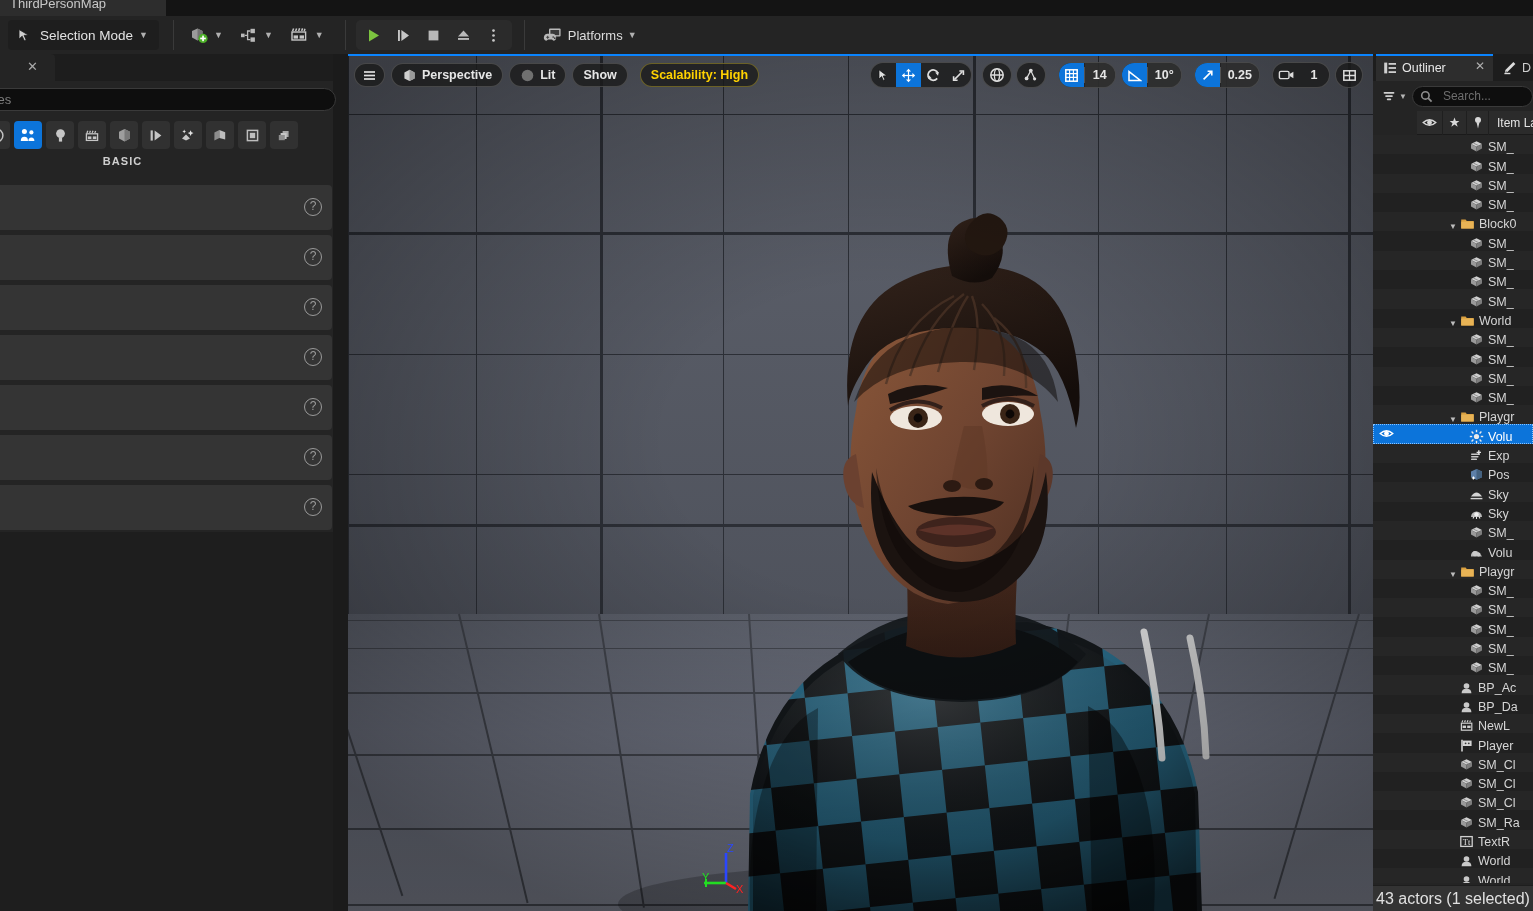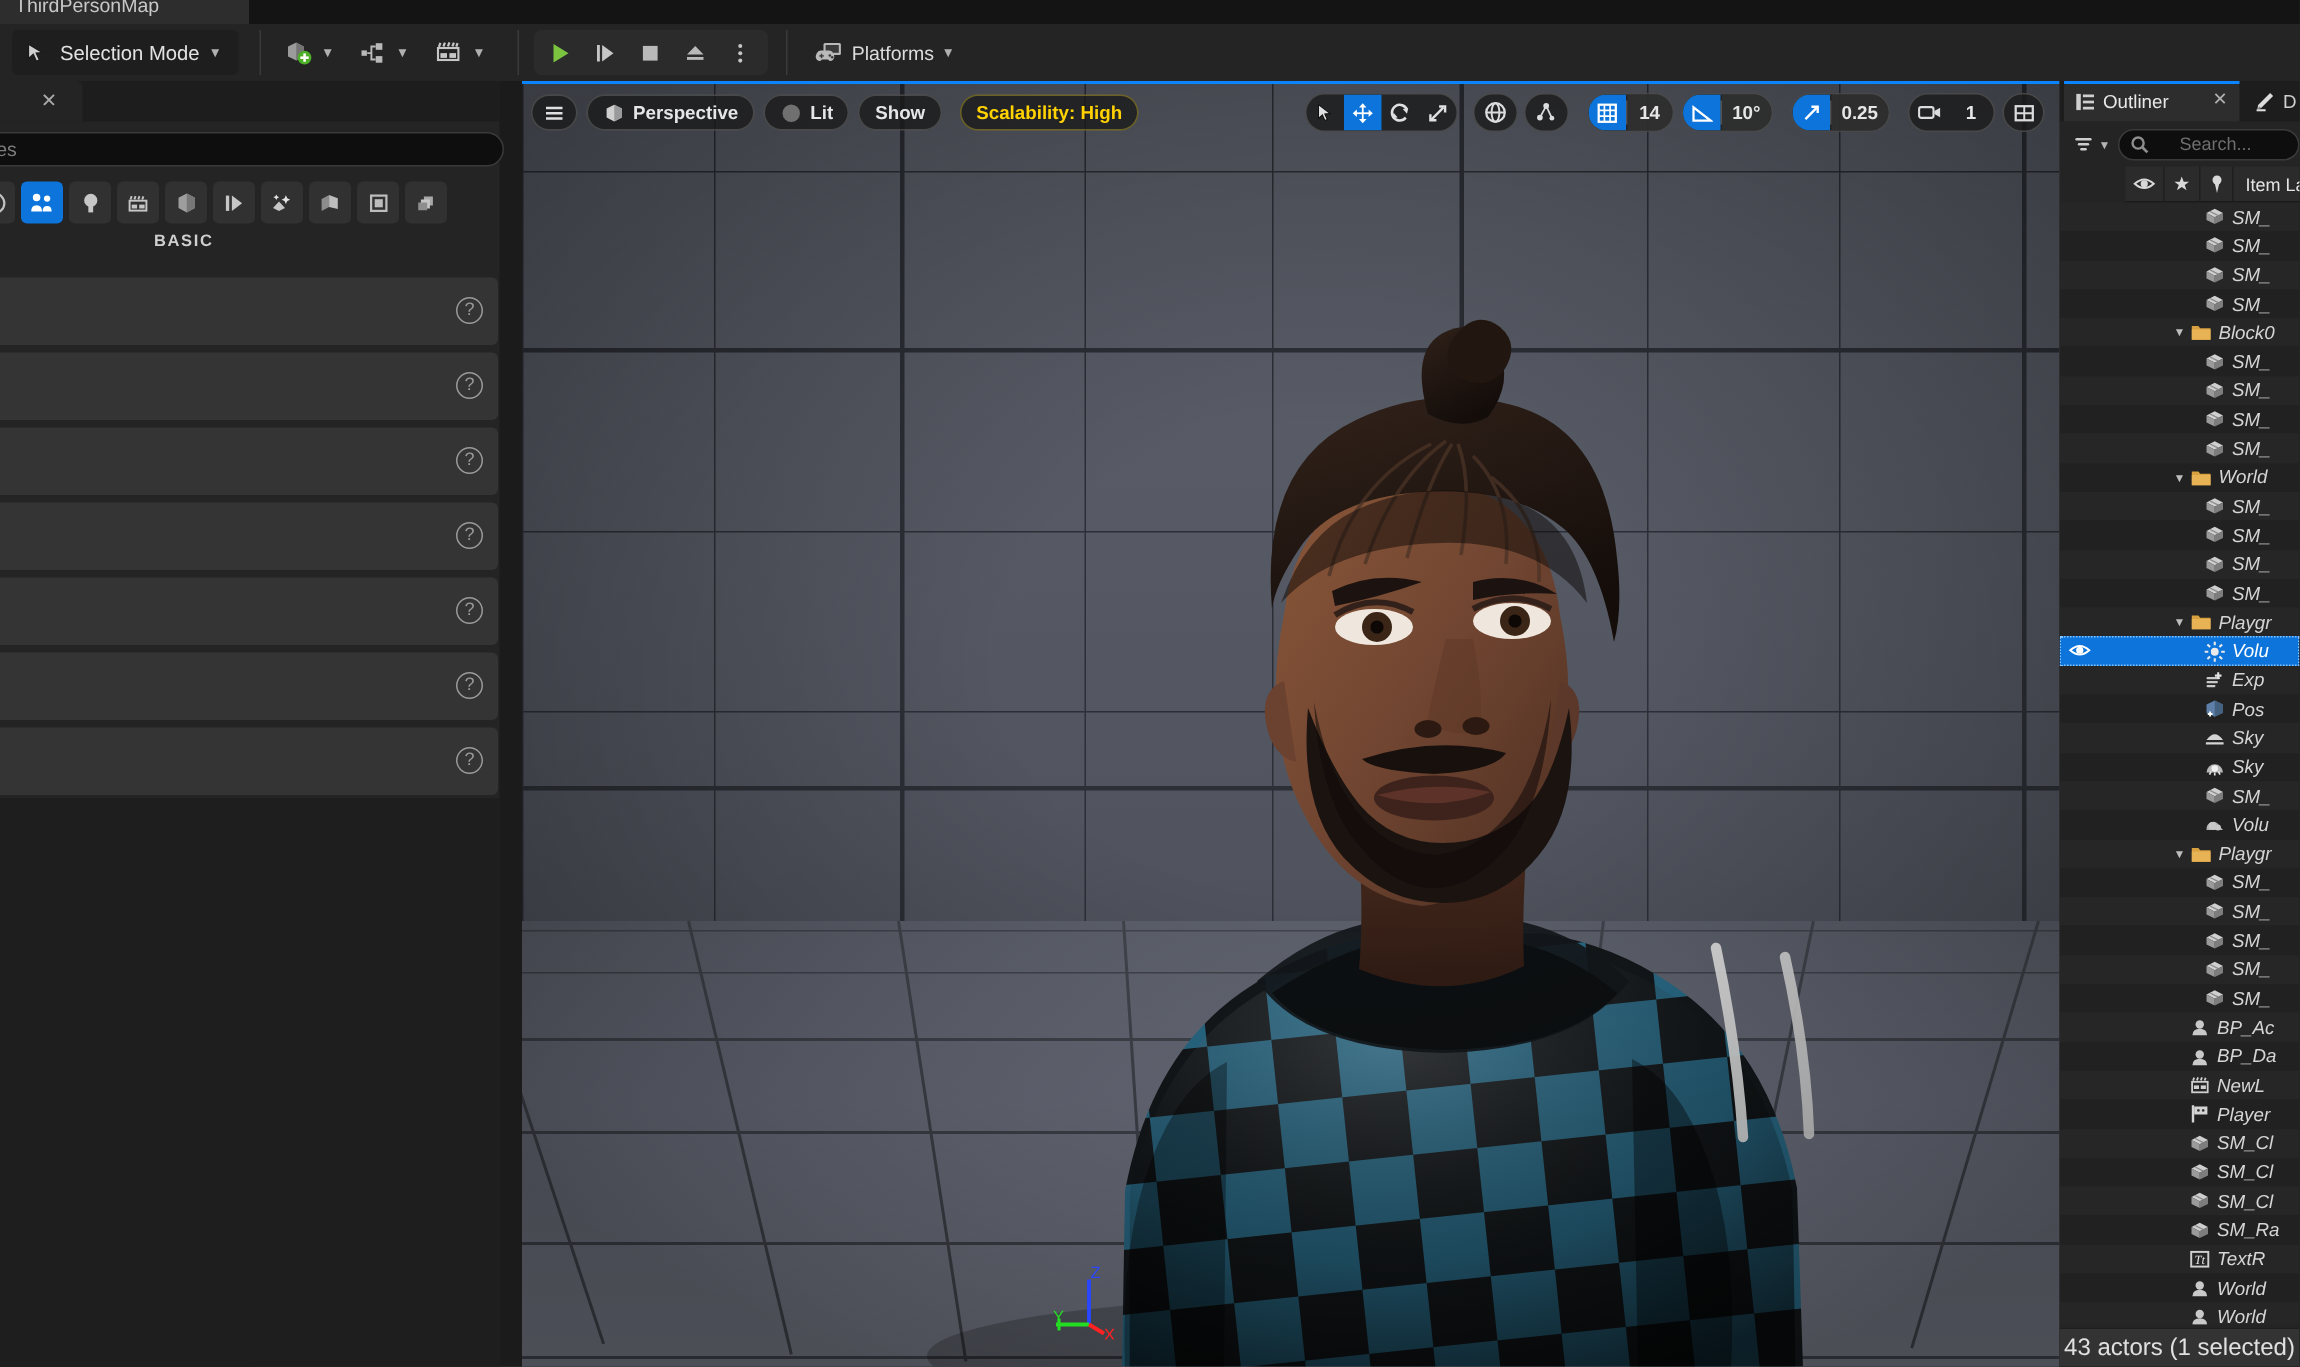--- a/index.html
+++ b/index.html
@@ -192,40 +192,40 @@
     display: flex; align-items: center; gap: 4px; padding-left: 6px;
     font-size: 12.5px; color: #cfcfcf; overflow: hidden;
   }
   #rp-searchrow {
     position: absolute; left: 0; top: 27px; width: 160px; height: 30px;
     display: flex; align-items: center; gap: 5px; padding-left: 9px;
   }
   #rp-filter { display: flex; align-items: center; gap: 3px; }
   #rp-searchbox {
     flex: 1; height: 21px; background: #0e0e0e; border: 1px solid #3a3a3a;
-    border-radius: 11px; display: flex; align-items: center; gap: 20px;
+    border-radius: 11px; display: flex; align-items: center; gap: 10px;
     padding-left: 7px; margin-right: 0px; color: #6e6e6e; font-size: 12px;
   }
   #rp-colhdr {
     position: absolute; left: 0; top: 57px; width: 160px; height: 24px;
     background: #2b2b2b; display: flex; align-items: center;
     border-bottom: 1px solid #1a1a1a;
     margin-left: 44px;
   }
   .colcell {
     height: 24px; display: flex; align-items: center; justify-content: center;
     border-right: 1px solid #1f1f1f;
   }
   #rp-tree {
     position: absolute; left: 0; top: 81px; width: 160px; height: 748px;
     overflow: hidden;
   }
   .trow {
-    position: relative; height: 19.3px; display: flex; align-items: center;
-    white-space: nowrap; font-size: 12.5px; color: #d5d5d5; font-style: italic;
+    position: relative; height: 19.3px; display: flex; align-items: flex-end;
+    white-space: nowrap; font-size: 12.5px; color: #d5d5d5;
   }
   .trow:nth-child(odd) { background: #262626; }
   .trow:nth-child(even) { background: #212121; }
   .trow.sel { background: #0c74da !important; color: #fff; outline: 1px dotted #89c4ff; outline-offset: -1px; }
   .trow .eye { position: absolute; left: 6px; top: 3px; }
   .trow .tico { margin-right: 4px; display: flex; align-items: center; }
   #rp-status {
     position: absolute; left: 0; bottom: 0; width: 160px; height: 26px;
     background: #333333; display: flex; align-items: center; justify-content: center;
     font-size: 16px; color: #e0e0e0; border-top: 1px solid #1e1e1e;

